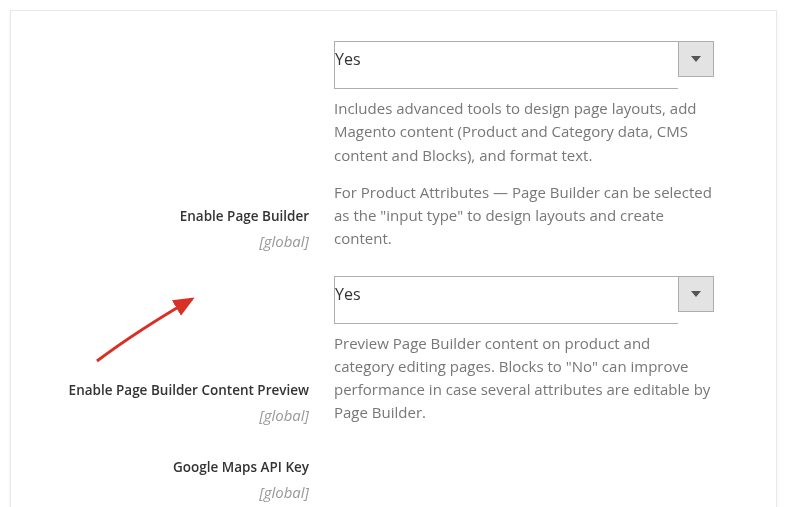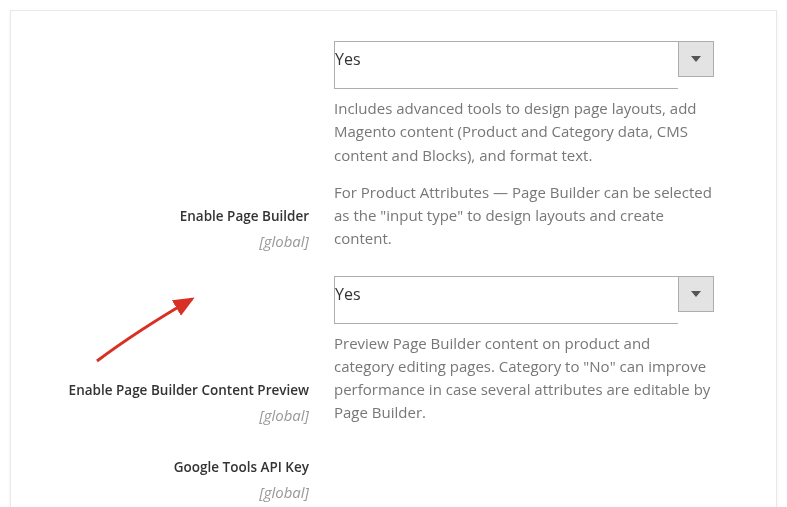--- a/index.html
+++ b/index.html
@@ -147,27 +147,27 @@
     </div>
     <div class="field-control-col">
       <div class="select-wrap">
         <div class="select-display">Yes</div>
         <div class="select-arrow">
           <svg viewBox="0 0 10 6">
               <path d="M0 0 L5 6 L10 0 Z" fill="#555"></path>
             </svg>
         </div>
       </div>
-      <p class="field-note">Preview Page Builder content on product and category editing pages. Category to "No" can improve performance in case several attributes are editable by Page Builder.</p>
+      <p class="field-note">Preview Page Builder content on product and category editing pages. Blocks to "No" can improve performance in case several attributes are editable by Page Builder.</p>
     </div>
   </div>
 
   <div class="field-row" style="margin-top:25px;">
     <div class="field-label-col">
-      <span class="field-label">Google Tools API Key</span>
+      <span class="field-label">Google Maps API Key</span>
       <span class="field-scope">[global]</span>
     </div>
   </div>
 
   <svg class="arrow-annotation" width="130" height="80">
     <defs>
       <marker id="arrowhead" markerWidth="8" markerHeight="8" refX="6" refY="3" orient="auto">
         <path d="M0,0 L7,3 L0,6 Z" fill="#d93025"></path>
       </marker>
     </defs>

